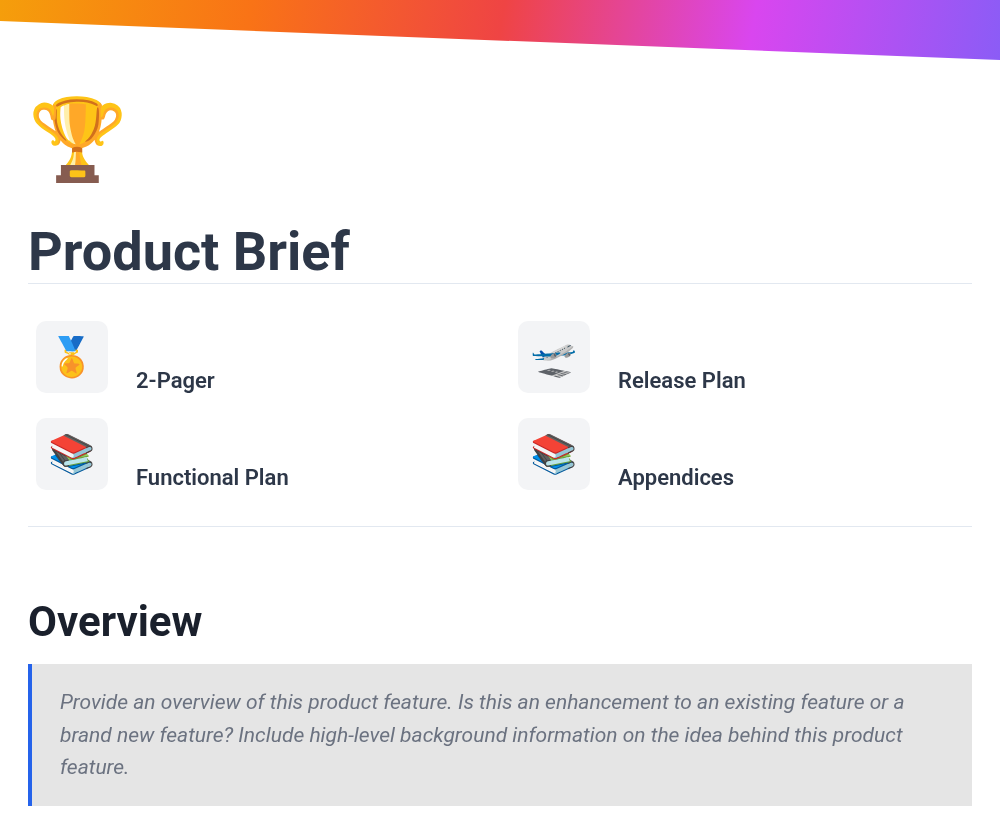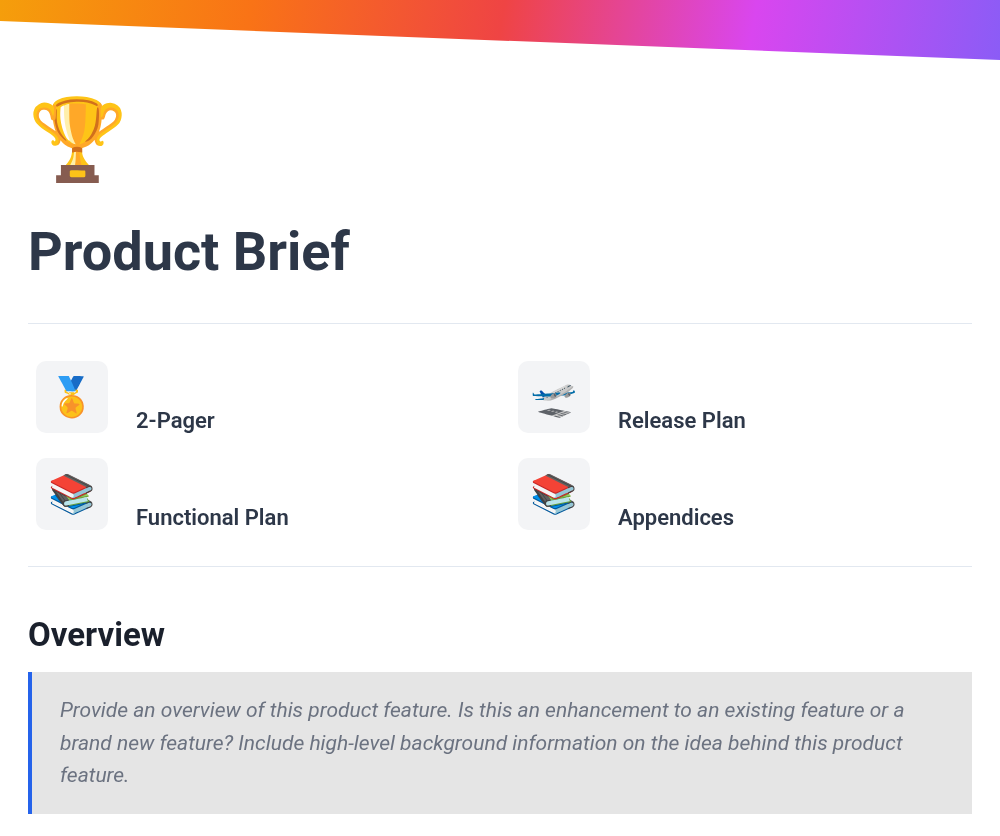--- a/index.html
+++ b/index.html
@@ -24,21 +24,20 @@
     .page-icon {
       font-size: 80px;
       line-height: 1;
       margin-top: 20px;
       margin-bottom: 40px;
     }
     .page-title {
       font-size: 54px;
       font-weight: 700;
       color: #2d3748;
-      margin-bottom: 40px;
     }
     .divider {
       height: 1px;
       background: #e2e8f0;
       margin: 0;
     }
     .nav-grid {
       display: grid;
       grid-template-columns: 1fr 1fr;
       gap: 24px 36px;
@@ -60,24 +59,24 @@
       justify-content: center;
       font-size: 38px;
     }
     .nav-label {
       font-size: 22px;
       font-weight: 600;
       color: #2d3748;
       margin-top: 48px;
     }
     .section-heading {
-      font-size: 33px;
+      font-size: 42px;
       font-weight: 700;
       color: #1a202c;
-      margin-top: 48px;
+      margin-top: 70px;
       margin-bottom: 18px;
     }
     .callout {
       background: #e5e5e5;
       border-left: 4px solid #2563eb;
       padding: 22px 28px;
     }
     .callout-text {
       font-style: italic;
       font-size: 21px;

